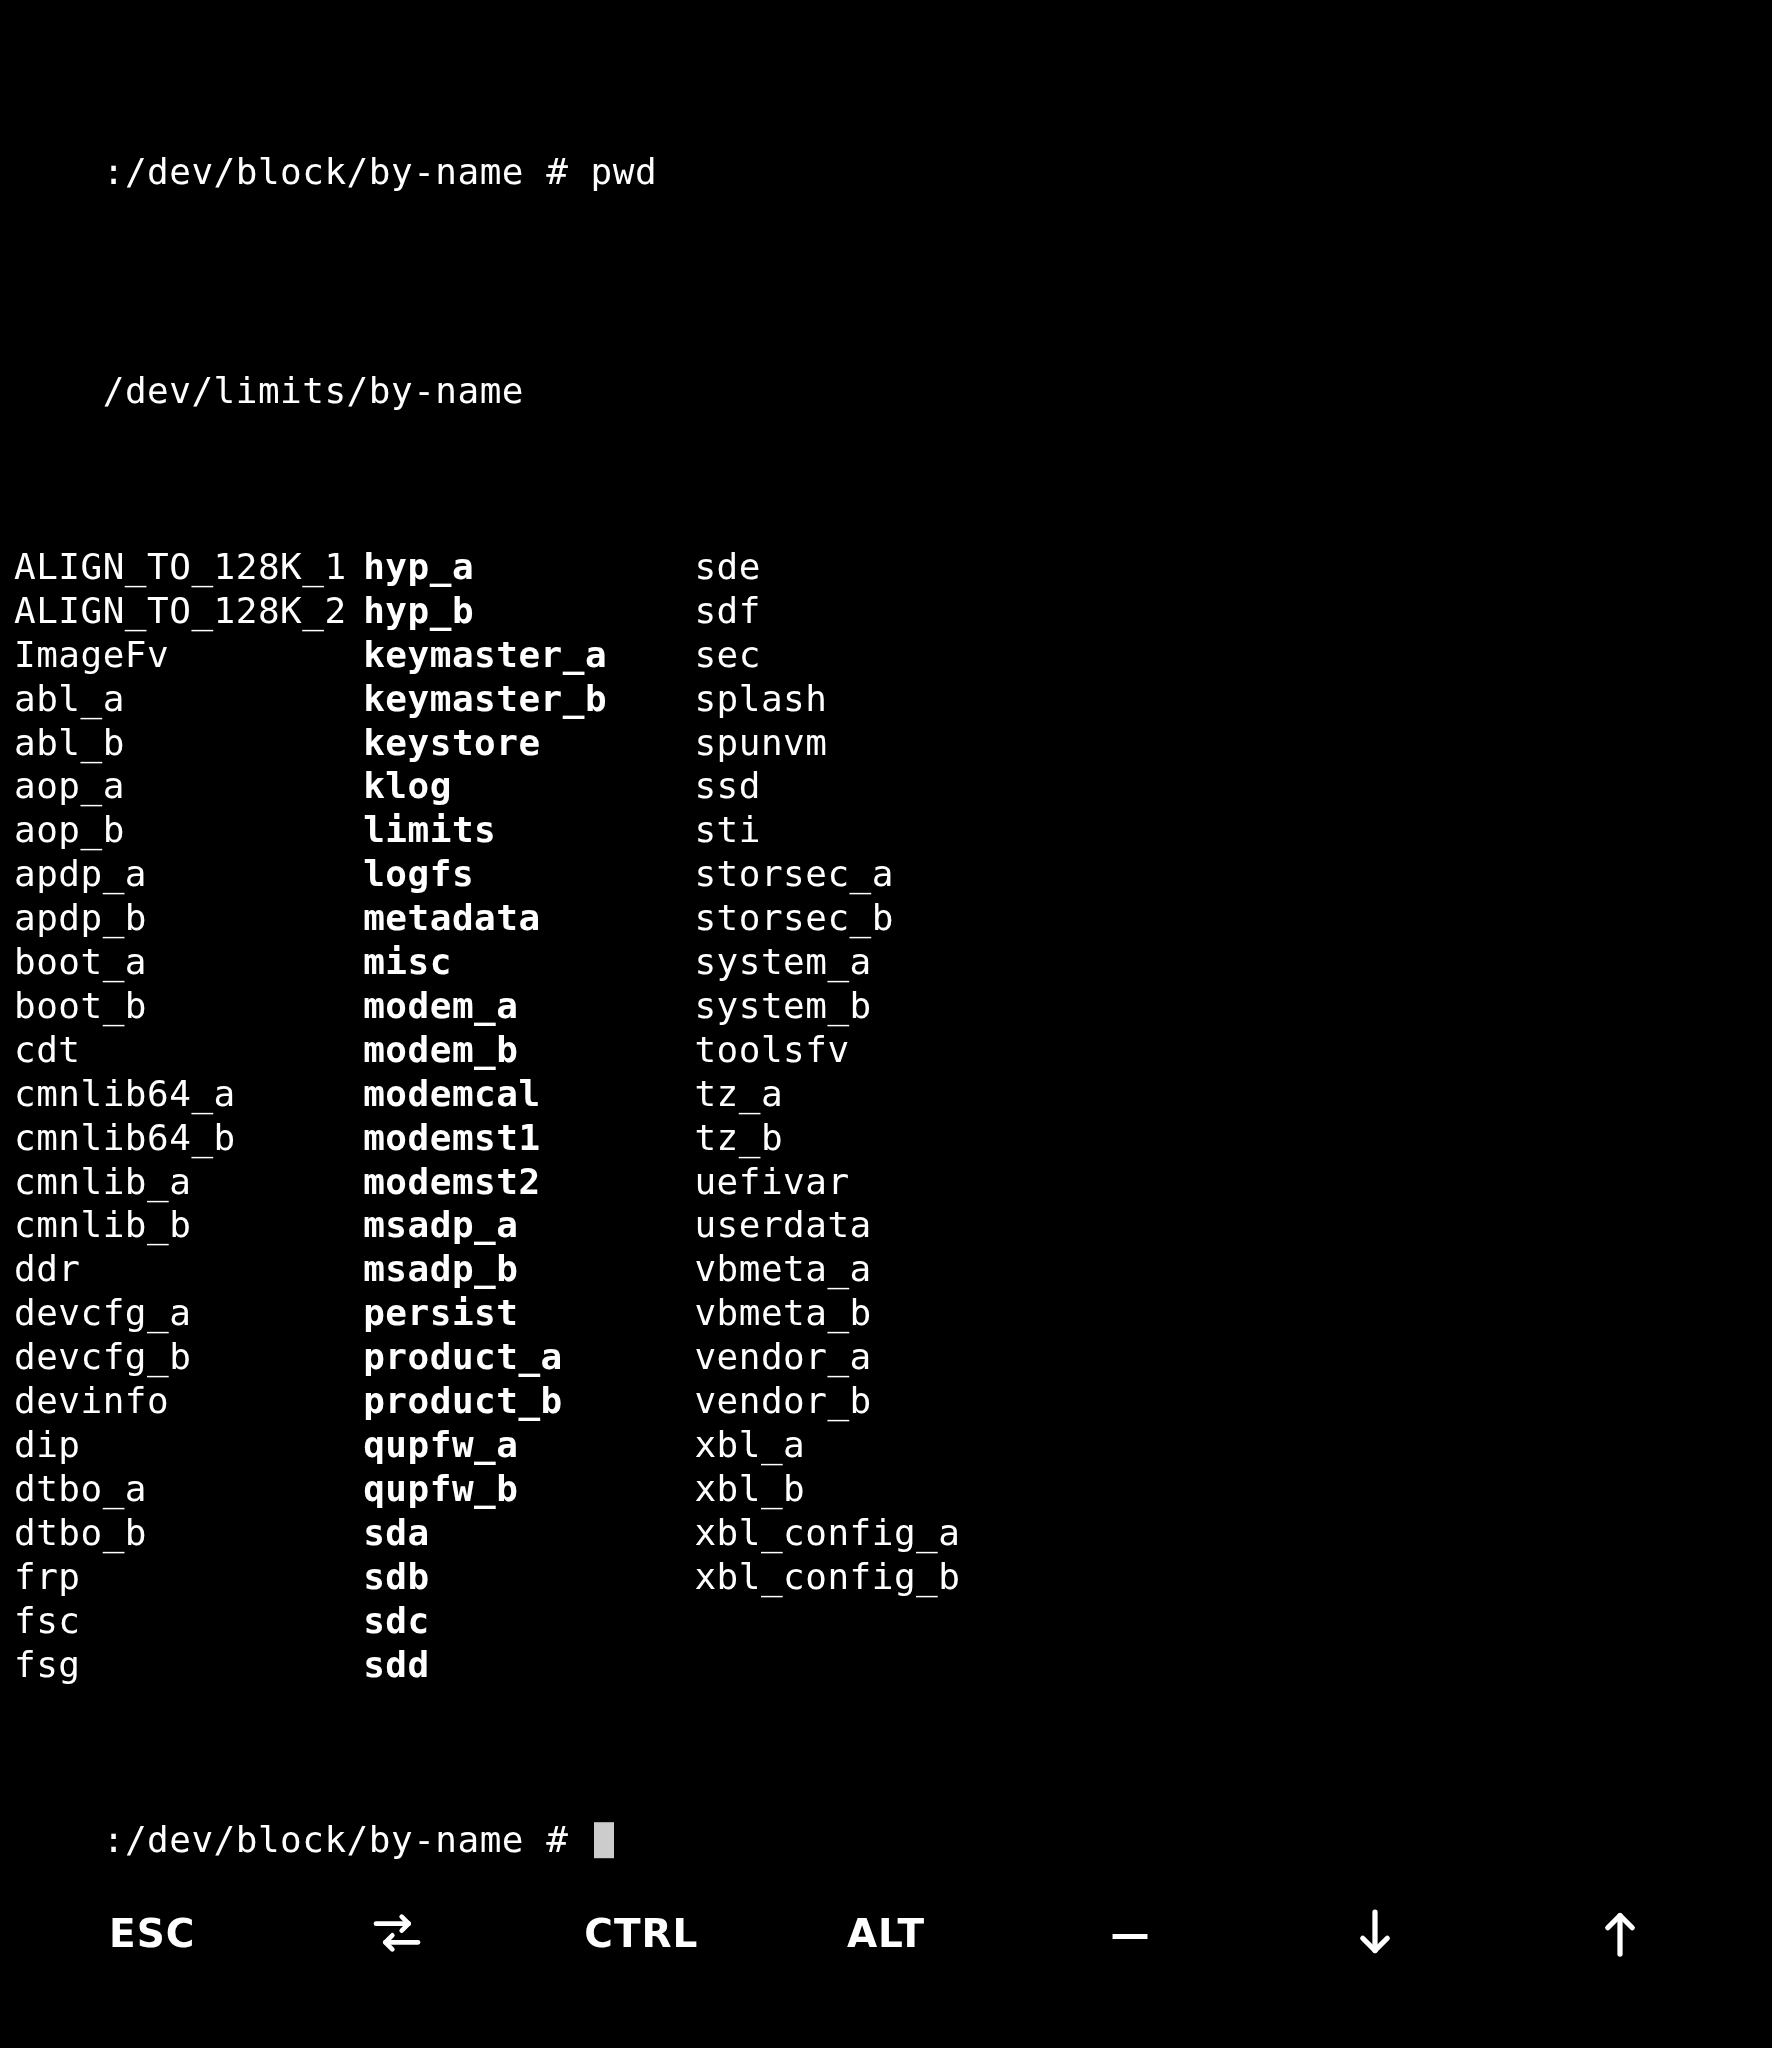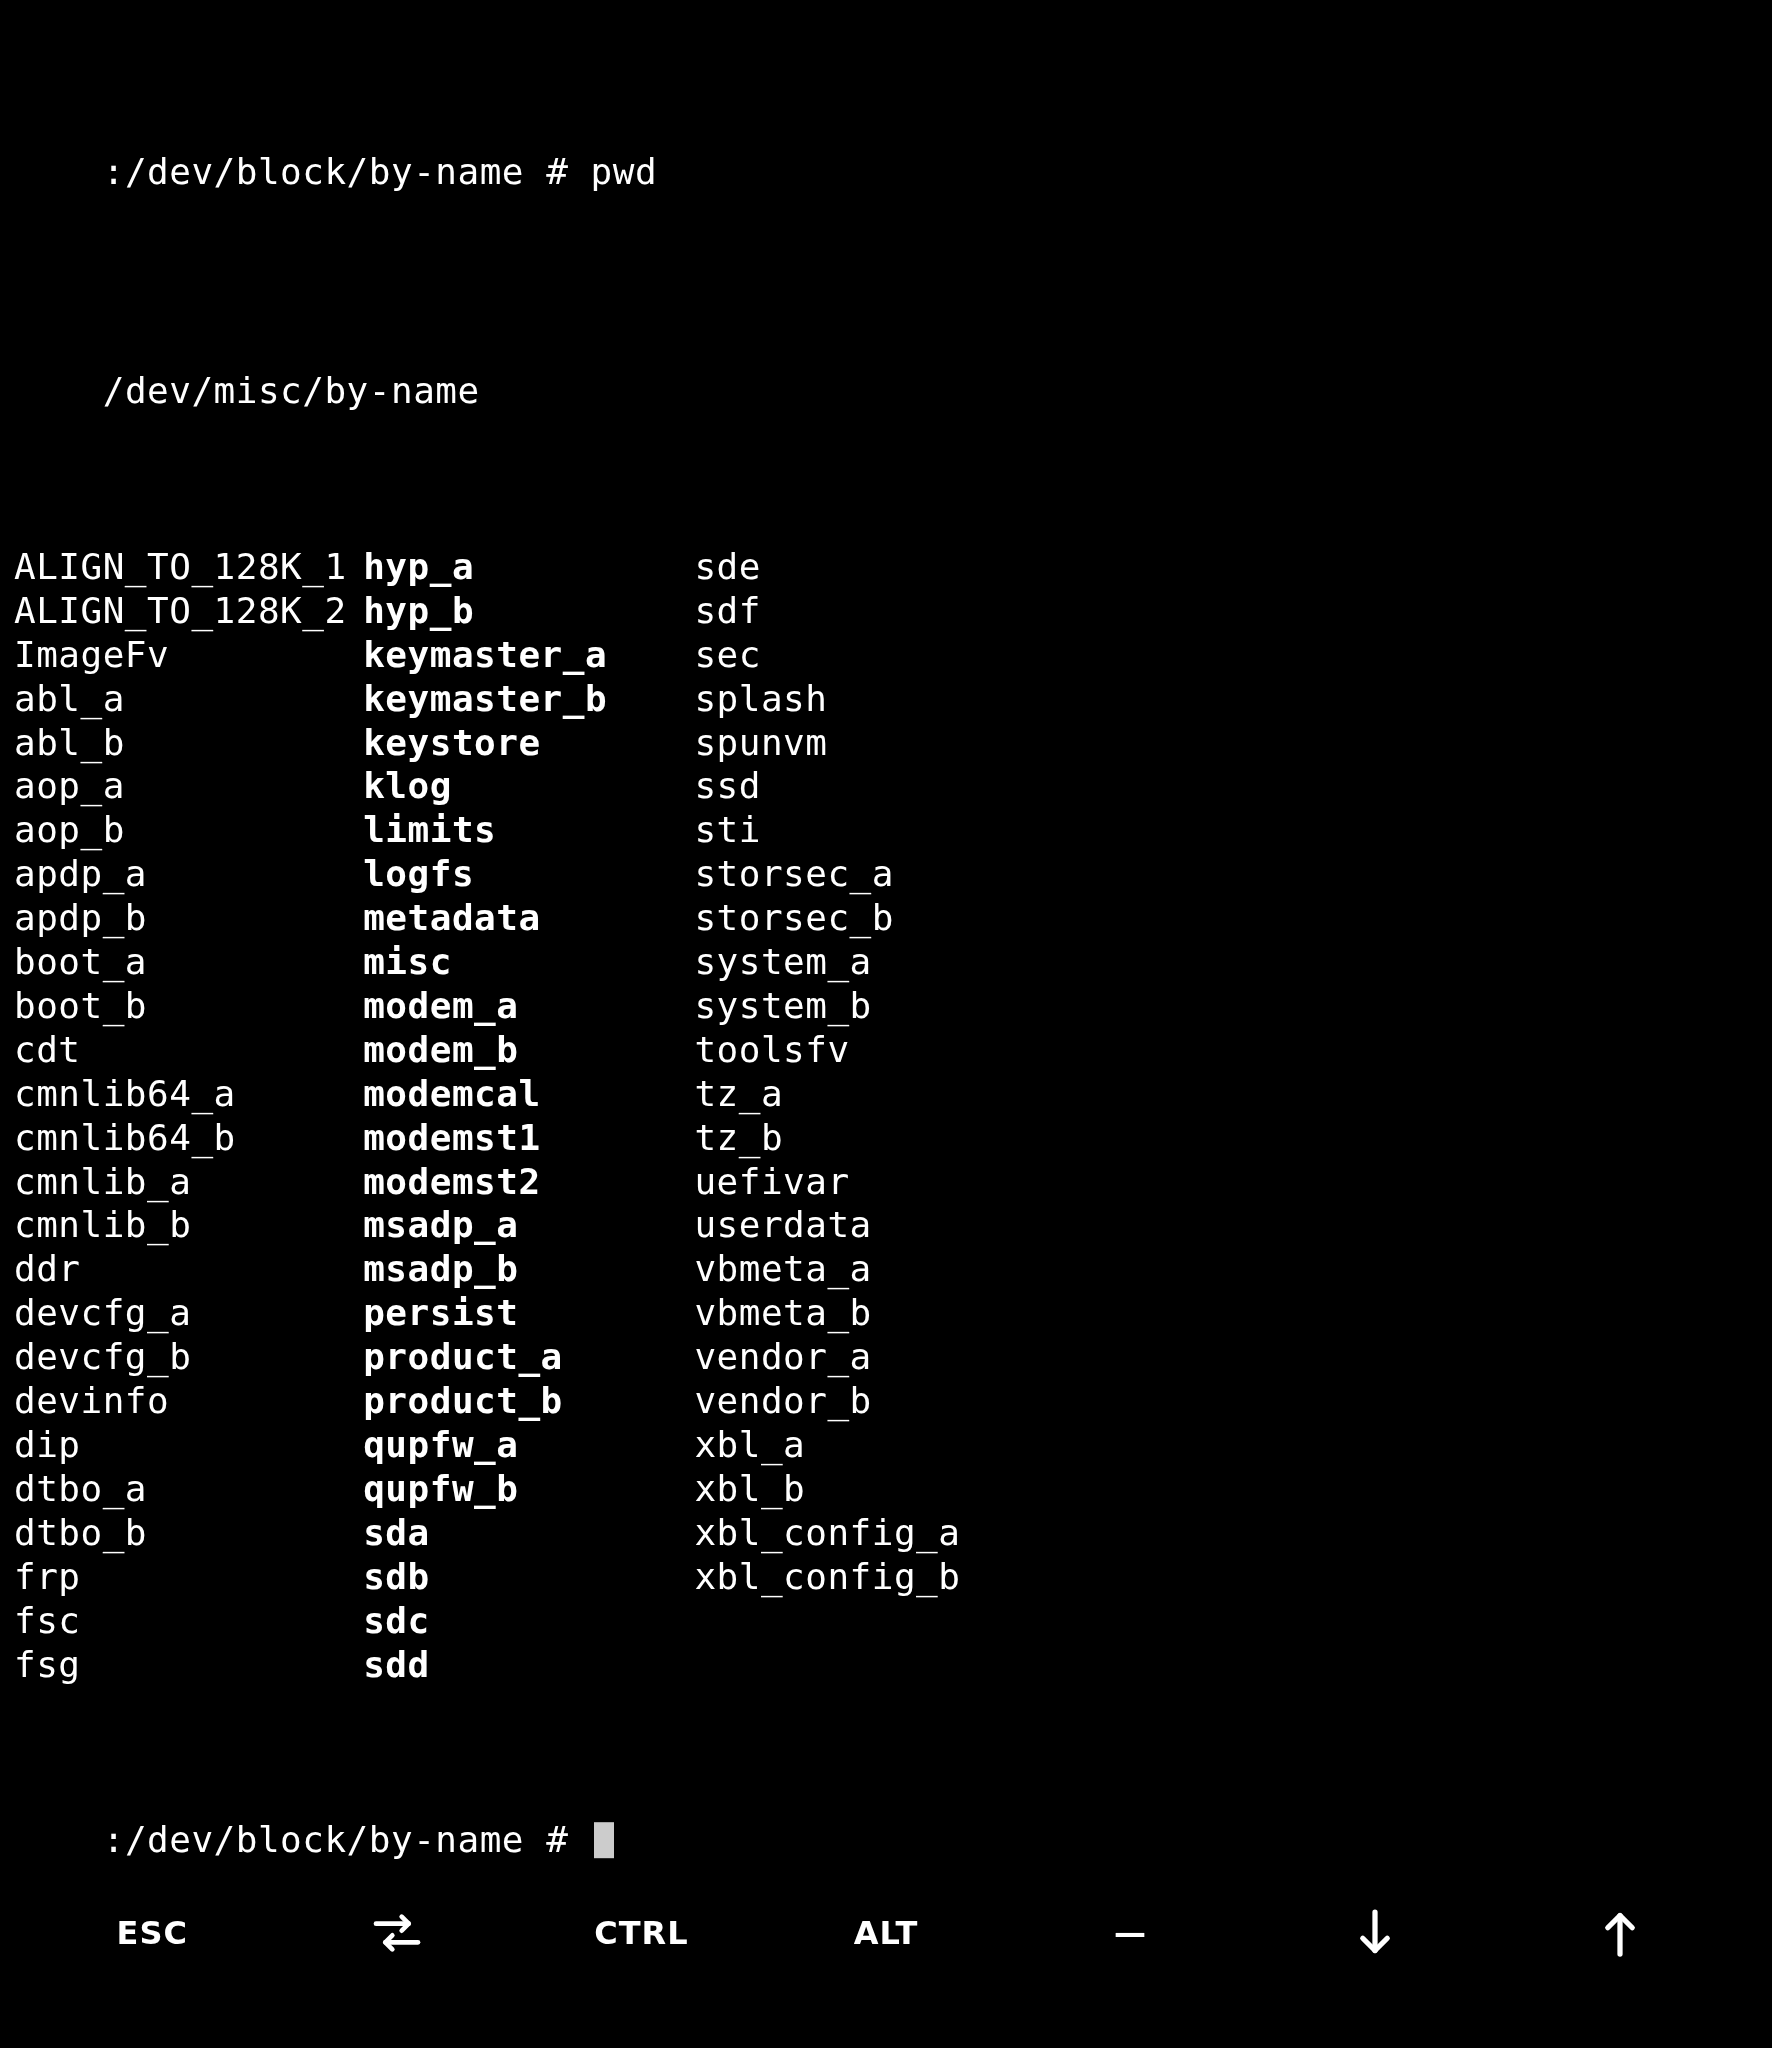--- a/index.html
+++ b/index.html
@@ -41,40 +41,40 @@
     height: 110px;
     display: flex;
     align-items: center;
     justify-content: space-around;
     padding: 0 30px;
     color: #ffffff;
     font-family: "DejaVu Sans", "Arial", sans-serif;
     font-weight: 700;
   }
   .tool-btn {
-    font-size: 32px;
+    font-size: 39px;
     letter-spacing: 1px;
     display: flex;
     align-items: center;
     justify-content: center;
     min-width: 140px;
     cursor: pointer;
     user-select: none;
   }
   .tool-icon svg { display: block; }
 </style>
 </head>
 <body>
 
 <div class="terminal">
   <span class="row">
     <span>:/dev/block/by-name # </span><span>pwd</span>
   </span>
   <span class="row">
-    <span>/dev/misc/by-name</span>
+    <span>/dev/limits/by-name</span>
   </span>
   <div id="ls-listing"><span class="row"><span class="cell c0">ALIGN_TO_128K_1</span><span class="cell c1">hyp_a</span><span class="cell c2">sde</span></span><span class="row"><span class="cell c0">ALIGN_TO_128K_2</span><span class="cell c1">hyp_b</span><span class="cell c2">sdf</span></span><span class="row"><span class="cell c0">ImageFv</span><span class="cell c1">keymaster_a</span><span class="cell c2">sec</span></span><span class="row"><span class="cell c0">abl_a</span><span class="cell c1">keymaster_b</span><span class="cell c2">splash</span></span><span class="row"><span class="cell c0">abl_b</span><span class="cell c1">keystore</span><span class="cell c2">spunvm</span></span><span class="row"><span class="cell c0">aop_a</span><span class="cell c1">klog</span><span class="cell c2">ssd</span></span><span class="row"><span class="cell c0">aop_b</span><span class="cell c1">limits</span><span class="cell c2">sti</span></span><span class="row"><span class="cell c0">apdp_a</span><span class="cell c1">logfs</span><span class="cell c2">storsec_a</span></span><span class="row"><span class="cell c0">apdp_b</span><span class="cell c1">metadata</span><span class="cell c2">storsec_b</span></span><span class="row"><span class="cell c0">boot_a</span><span class="cell c1">misc</span><span class="cell c2">system_a</span></span><span class="row"><span class="cell c0">boot_b</span><span class="cell c1">modem_a</span><span class="cell c2">system_b</span></span><span class="row"><span class="cell c0">cdt</span><span class="cell c1">modem_b</span><span class="cell c2">toolsfv</span></span><span class="row"><span class="cell c0">cmnlib64_a</span><span class="cell c1">modemcal</span><span class="cell c2">tz_a</span></span><span class="row"><span class="cell c0">cmnlib64_b</span><span class="cell c1">modemst1</span><span class="cell c2">tz_b</span></span><span class="row"><span class="cell c0">cmnlib_a</span><span class="cell c1">modemst2</span><span class="cell c2">uefivar</span></span><span class="row"><span class="cell c0">cmnlib_b</span><span class="cell c1">msadp_a</span><span class="cell c2">userdata</span></span><span class="row"><span class="cell c0">ddr</span><span class="cell c1">msadp_b</span><span class="cell c2">vbmeta_a</span></span><span class="row"><span class="cell c0">devcfg_a</span><span class="cell c1">persist</span><span class="cell c2">vbmeta_b</span></span><span class="row"><span class="cell c0">devcfg_b</span><span class="cell c1">product_a</span><span class="cell c2">vendor_a</span></span><span class="row"><span class="cell c0">devinfo</span><span class="cell c1">product_b</span><span class="cell c2">vendor_b</span></span><span class="row"><span class="cell c0">dip</span><span class="cell c1">qupfw_a</span><span class="cell c2">xbl_a</span></span><span class="row"><span class="cell c0">dtbo_a</span><span class="cell c1">qupfw_b</span><span class="cell c2">xbl_b</span></span><span class="row"><span class="cell c0">dtbo_b</span><span class="cell c1">sda</span><span class="cell c2">xbl_config_a</span></span><span class="row"><span class="cell c0">frp</span><span class="cell c1">sdb</span><span class="cell c2">xbl_config_b</span></span><span class="row"><span class="cell c0">fsc</span><span class="cell c1">sdc</span><span class="cell c2"></span></span><span class="row"><span class="cell c0">fsg</span><span class="cell c1">sdd</span><span class="cell c2"></span></span></div>
   <span class="row">
     <span>:/dev/block/by-name # </span><span class="cursor"></span>
   </span>
 </div>
 
 <div class="toolbar">
   <div class="tool-btn">
     <span>ESC</span>

